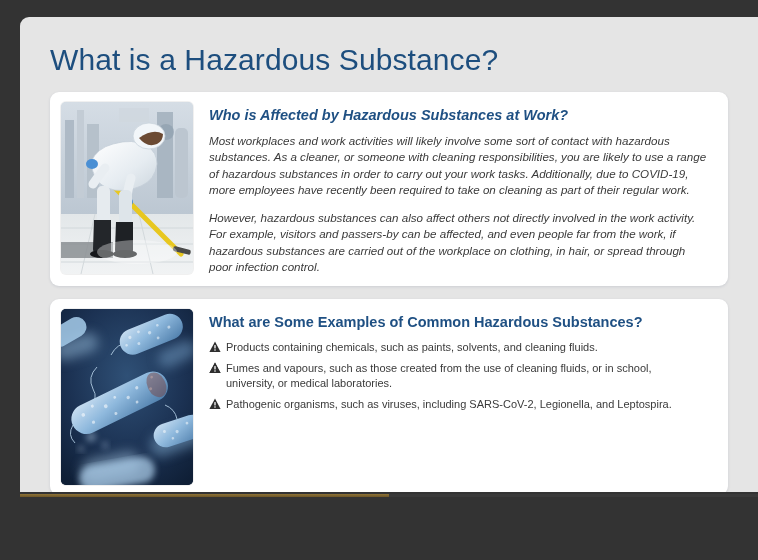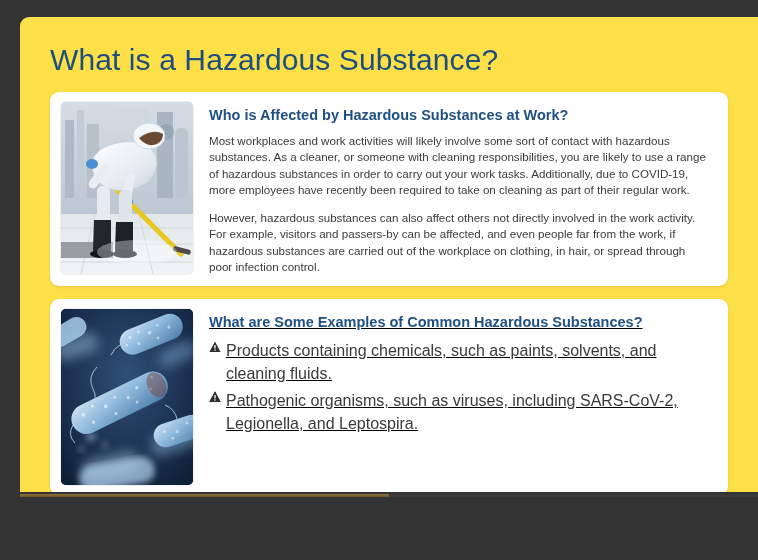--- a/index.html
+++ b/index.html
@@ -24,21 +24,21 @@
     box-sizing: border-box;
   }
 
   
   #slide-area {
     position: absolute;
     left: 20px;
     top: 17px;
     width: 738px;
     height: 475px;
-    background: #fde047;
+    background: #e5e5e5;
     border-top-left-radius: 9px;
     box-sizing: border-box;
     overflow: hidden;
   }
 
   #slide-title {
     margin: 0;
     padding: 26px 0 0 30px;
     font-size: 30px;
     font-weight: 400;
@@ -53,26 +53,26 @@
     background: #ffffff;
     border-radius: 9px;
     box-shadow: 0 1px 3px rgba(40,55,90,0.13);
     display: flex;
     box-sizing: border-box;
   }
   #card-affected {
     margin-top: 14px;
     min-height: 184px;
     padding: 10px 10px 10px 11px;
+    font-style: italic;
   }
   #card-examples {
     margin-top: 13px;
     min-height: 186px;
     padding: 10px 26px 10px 11px;
-    text-decoration: underline;
   }
 
   .card-media {
     flex: 0 0 auto;
     width: 132px;
     border-radius: 5px;
     overflow: hidden;
     position: relative;
     box-shadow: 0 0 0 1px rgba(0,0,0,0.06);
   }
@@ -103,21 +103,21 @@
 
   ul.hazard-list {
     list-style: none;
     margin: 0;
     padding: 0;
   }
   ul.hazard-list li {
     position: relative;
     padding-left: 17px;
     margin-bottom: 5px;
-    font-size: 16px;
+    font-size: 11px;
     line-height: 1.42;
     color: #3a3a3a;
   }
   ul.hazard-list li:last-child { margin-bottom: 0; }
   .warn-icon {
     position: absolute;
     left: 0;
     top: 1px;
     width: 12px;
     height: 12px;
@@ -352,20 +352,21 @@
               <rect x="5.35" y="4.1" width="1.3" height="3.5" rx="0.5" fill="#ffffff"></rect>
               <circle cx="6" cy="9" r="0.8" fill="#ffffff"></circle>
             </svg>
           </li>
           <li>
             <svg class="warn-icon" viewBox="0 0 12 12">
               <path d="M6 0.6 L11.6 11 H0.4 Z" fill="#2e2e2e"></path>
               <rect x="5.35" y="4.1" width="1.3" height="3.5" rx="0.5" fill="#ffffff"></rect>
               <circle cx="6" cy="9" r="0.8" fill="#ffffff"></circle>
             </svg>
+            <span>Fumes and vapours, such as those created from the use of cleaning fluids, or in school, university, or medical laboratories.</span>
           </li>
           <li>
             <svg class="warn-icon" viewBox="0 0 12 12">
               <path d="M6 0.6 L11.6 11 H0.4 Z" fill="#2e2e2e"></path>
               <rect x="5.35" y="4.1" width="1.3" height="3.5" rx="0.5" fill="#ffffff"></rect>
               <circle cx="6" cy="9" r="0.8" fill="#ffffff"></circle>
             </svg>
             <span>Pathogenic organisms, such as viruses, including SARS-CoV-2, Legionella, and Leptospira.</span>
           </li>
 

